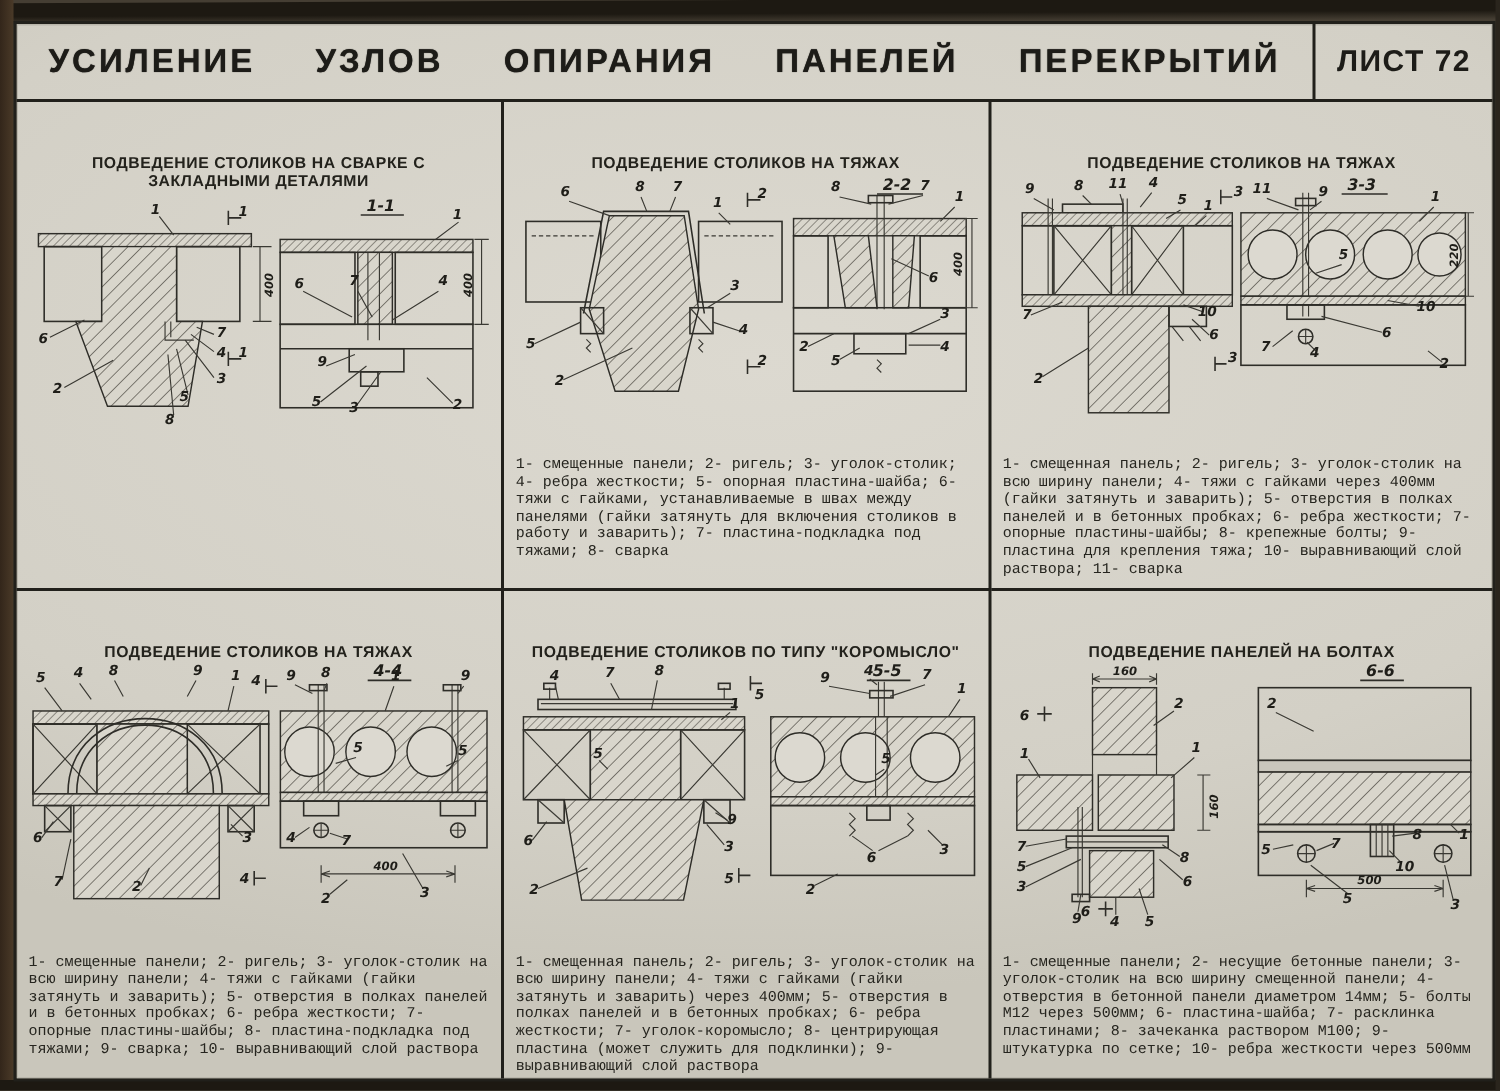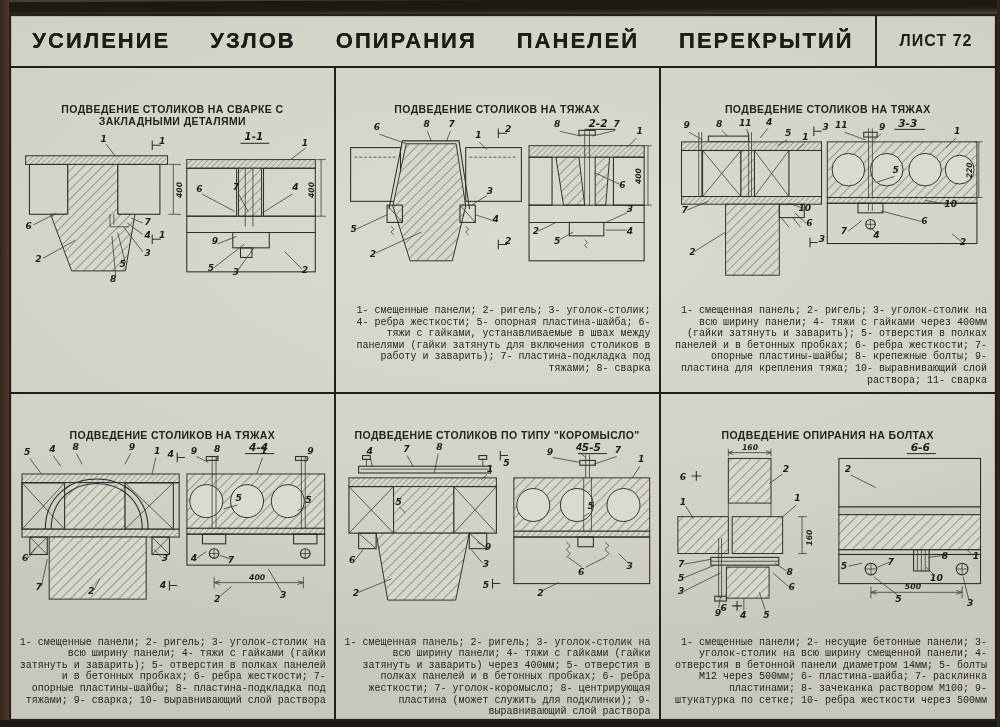--- a/index.html
+++ b/index.html
@@ -12,32 +12,32 @@
   .edge-bottom{position:absolute;left:0;right:0;bottom:0;height:7px;background:#1d1912;}
   .edge-right{position:absolute;right:0;top:0;bottom:0;width:3px;background:#2a251d;}
   .sheet{position:absolute;left:9px;right:3px;top:14px;bottom:6px;
         background:radial-gradient(900px 420px at 50% 32%,#dcd9d0 0%,#d3d0c6 70%,#c9c6bb 100%);
         border:2px solid #21201b;box-shadow:inset 0 0 0 1px #b9b6ab;}
   .titlebar{height:50px;display:flex;border-bottom:2px solid #21201b;}
   .title{flex:1;display:flex;align-items:center;justify-content:center;
         font-weight:bold;font-size:22px;letter-spacing:2px;word-spacing:32px;color:#1d1c18;
         text-shadow:0 0 .6px #1d1c18;}
   .sheetno{width:118px;border-left:2px solid #21201b;display:flex;align-items:center;justify-content:center;
-        font-weight:bold;font-size:16px;letter-spacing:1px;color:#1d1c18;}
+        font-weight:bold;font-size:20px;letter-spacing:1px;color:#1d1c18;}
   .grid{position:absolute;top:52px;left:0;right:0;bottom:0;display:grid;
         grid-template-columns:1fr 1fr 1.03fr;grid-template-rows:1fr 1fr;}
   .panel{border-right:2px solid #21201b;border-bottom:2px solid #21201b;
         display:flex;flex-direction:column;overflow:hidden;}
   .panel:nth-child(3n){border-right:none;}
   .panel:nth-child(n+4){border-bottom:none;}
   .p-header{text-align:center;font-weight:bold;font-size:10.5px;line-height:1.15;
         letter-spacing:.4px;padding:3px 10px 0;color:#23221c;margin-top:32px;}
   .drawing{flex:0 0 auto;display:block;}
   .legend{flex:1;font-family:"Liberation Mono",monospace;font-size:10px;line-height:1.16;
-        padding:2px 8px 4px;color:#26251f;overflow:hidden;text-align:right;}
+        padding:2px 8px 4px;color:#26251f;overflow:hidden;}
   svg .ln{stroke:#2e2d28;stroke-width:1.1;fill:none;}
   svg .th{stroke:#3a3933;stroke-width:.8;fill:none;}
   svg .ldr{stroke:#3a3933;stroke-width:.8;fill:none;}
   svg .co{font:italic 700 9.5px "DejaVu Sans",sans-serif;fill:#1f1e19;}
   svg .dim{font:italic 700 8px "DejaVu Sans",sans-serif;fill:#1f1e19;}
   svg .sec{font:italic 700 11px "DejaVu Sans",sans-serif;fill:#1f1e19;}
 </style>
 </head>
 <body>
 
@@ -403,21 +403,21 @@
             <text class="co" x="254" y="70">5</text>
             <text class="co" x="244" y="138">6</text>
             <text class="co" x="294" y="132">3</text>
             <text class="co" x="202" y="160">2</text>
           </g>
         </svg>
         <div class="legend">1- смещенная панель; 2- ригель; 3- уголок-столик на всю ширину панели; 4- тяжи с гайками (гайки затянуть и заварить) через 400мм; 5- отверстия в полках панелей и в бетонных пробках; 6- ребра жесткости; 7- уголок-коромысло; 8- центрирующая пластина (может служить для подклинки); 9- выравнивающий слой раствора</div>
       </section>
 
       <section class="panel">
-        <div class="p-header">ПОДВЕДЕНИЕ ОПИРАНИЯ НА БОЛТАХ</div>
+        <div class="p-header">ПОДВЕДЕНИЕ ПАНЕЛЕЙ НА БОЛТАХ</div>
         <svg class="drawing" viewBox="0 0 322 200" width="100%" height="194">
           <defs>
             <pattern id="h5" width="7" height="7" patternUnits="userSpaceOnUse" patternTransform="rotate(45)">
                 <rect width="7" height="7" fill="#d9d6cc"></rect>
                 <line x1="0" y1="0" x2="0" y2="7" stroke="#57544d" stroke-width="1"></line>
               </pattern>
             <pattern id="f5" width="4" height="4" patternUnits="userSpaceOnUse" patternTransform="rotate(45)">
                 <rect width="4" height="4" fill="#d9d6cc"></rect>
                 <line x1="0" y1="0" x2="0" y2="4" stroke="#514e48" stroke-width=".8"></line>
               </pattern>

